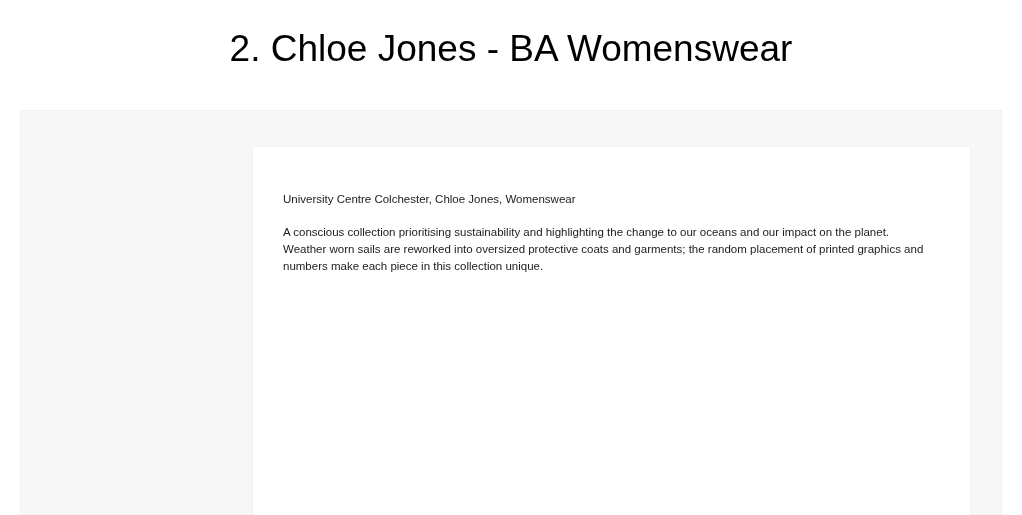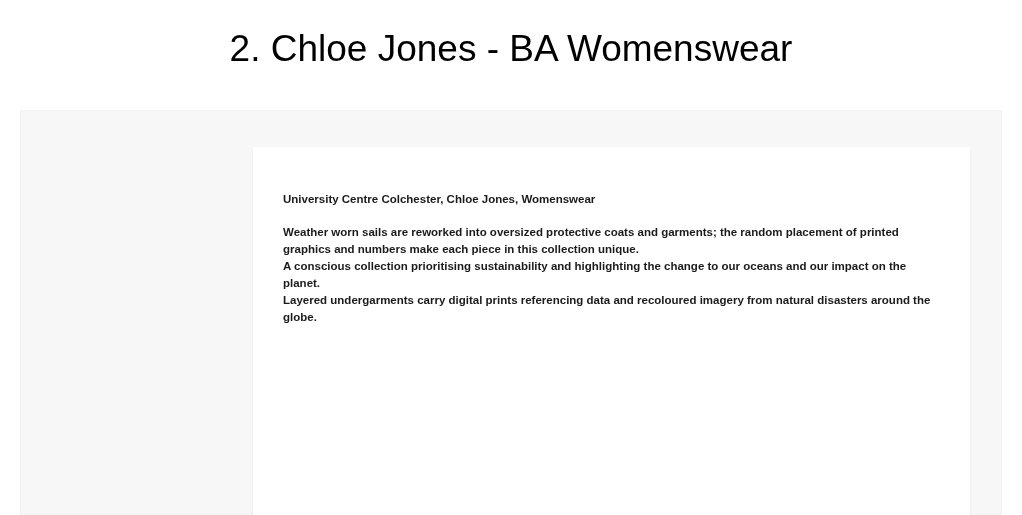--- a/index.html
+++ b/index.html
@@ -42,21 +42,20 @@
     box-shadow: 0 0 0 1px #f2f2f2 inset;
   }
   .doc-page {
     position: absolute;
     left: 253px;
     top: 147px;
     width: 717px;
     height: 368px;
     background: #ffffff;
     box-shadow: 0 1px 3px rgba(0,0,0,0.06);
-    font-weight: bold;
   }
   .doc-body {
     position: absolute;
     left: 30px;
     top: 44px;
     width: 660px;
     font-family: "Liberation Sans", sans-serif;
     color: #1b1b1b;
     font-size: 11.5px;
     line-height: 17px;
@@ -77,20 +76,19 @@
 <div class="page">
 
   <div class="slide-title">2. Chloe Jones - BA Womenswear</div>
 
   <div class="doc-backdrop"></div>
 
   <div class="doc-page">
     <div class="doc-body">
       <div class="doc-line">University Centre Colchester, Chloe Jones, Womenswear</div>
       <div class="doc-para">
+        <p>A conscious collection prioritising sustainability and highlighting the change to our oceans and our impact on the planet.</p>
         <p>Weather worn sails are reworked into oversized protective coats and garments; the random placement of printed graphics and numbers make each piece in this collection unique.</p>
-        <p>A conscious collection prioritising sustainability and highlighting the change to our oceans and our impact on the planet.</p>
-        <p>Layered undergarments carry digital prints referencing data and recoloured imagery from natural disasters around the globe.</p>
       </div>
     </div>
   </div>
 
 </div>
 
 </body></html>

